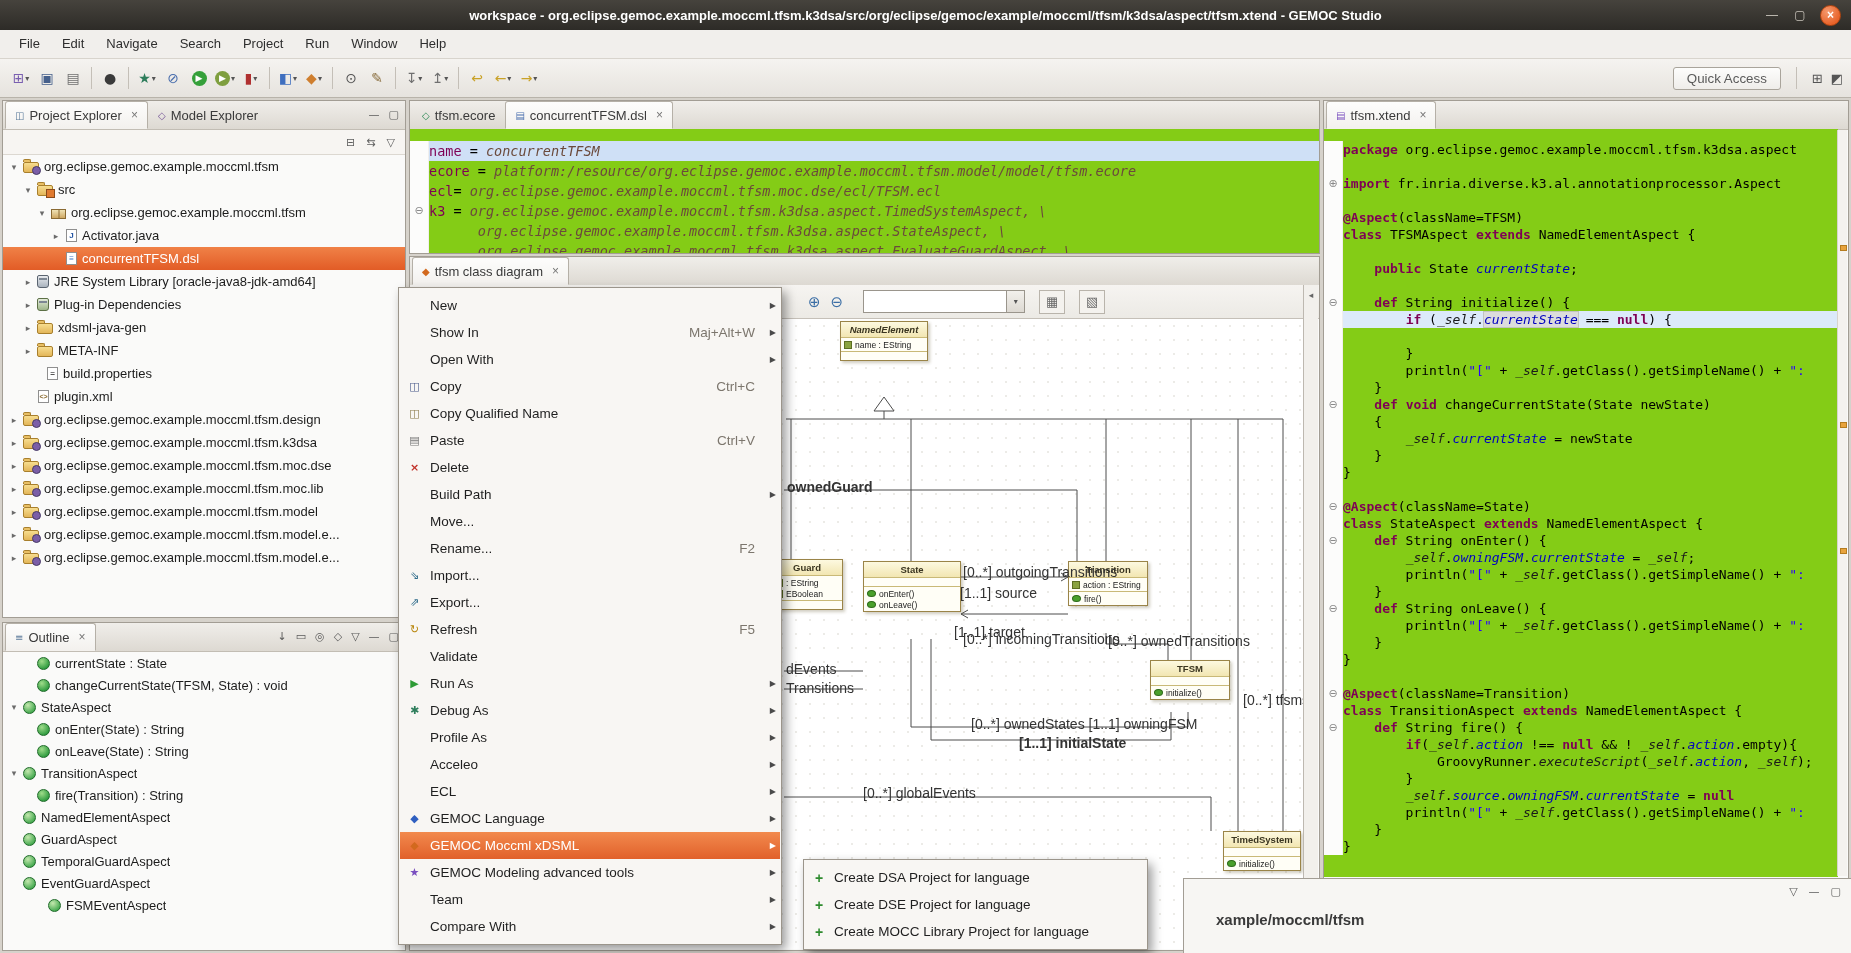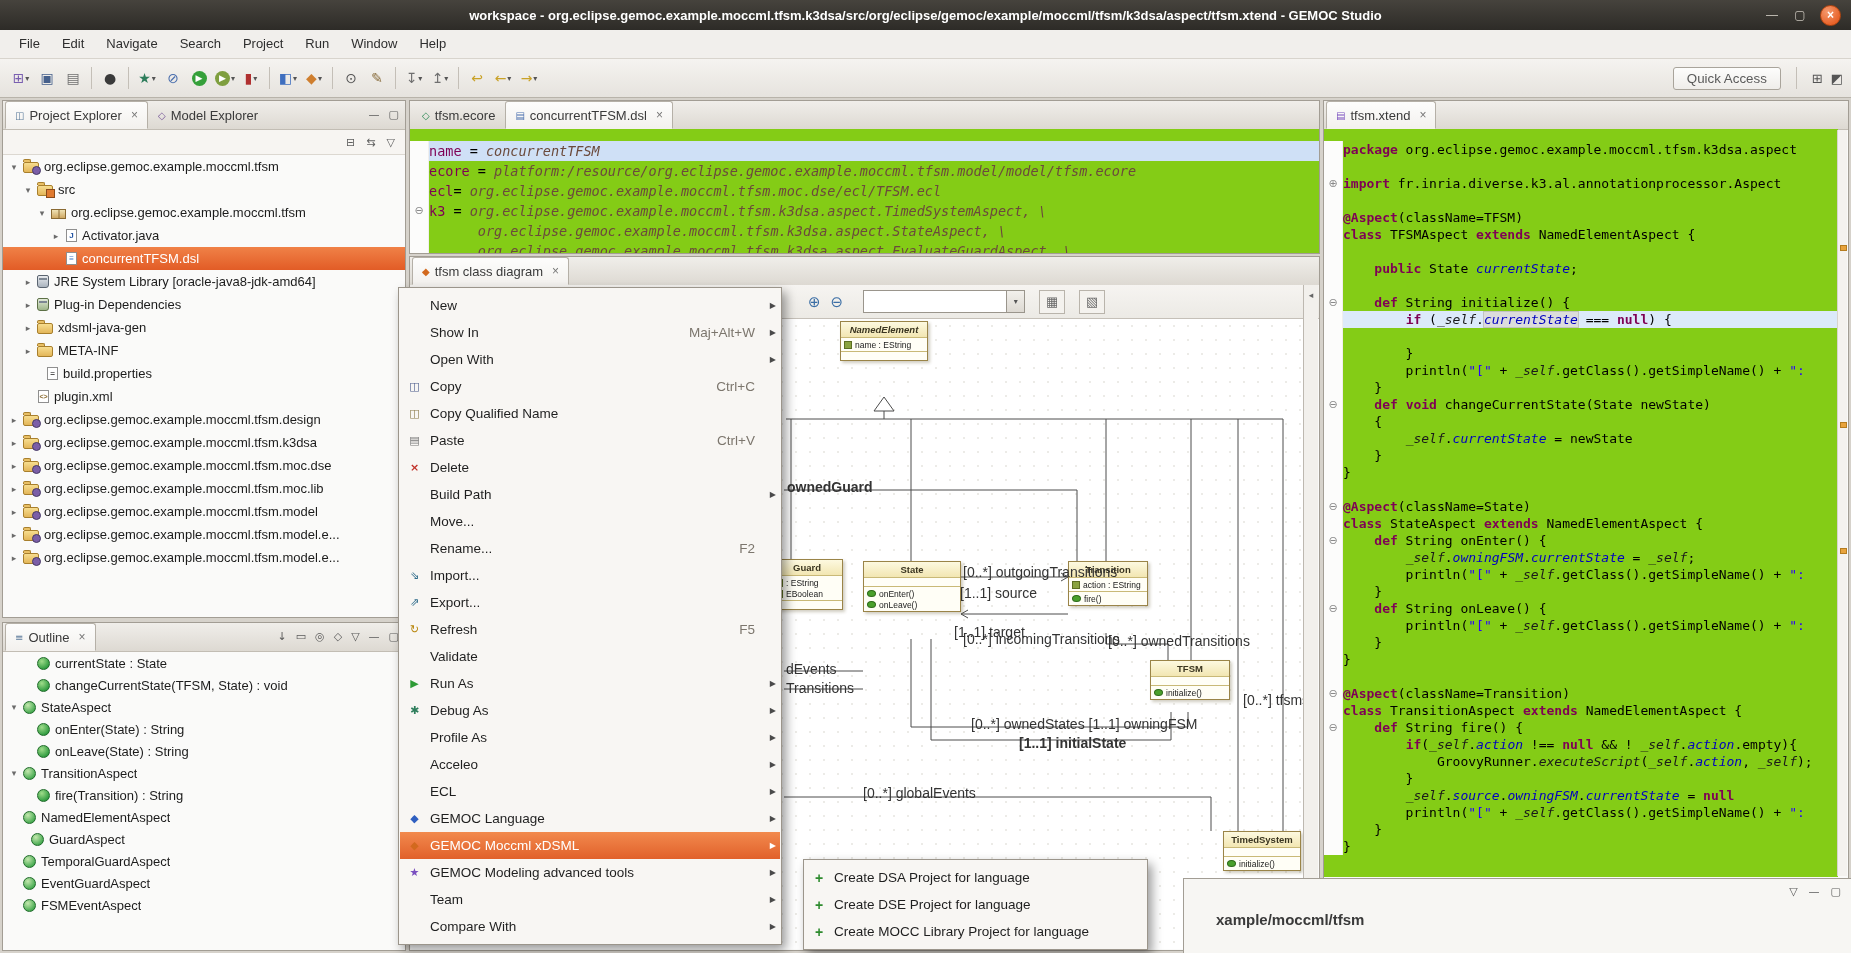--- a/index.html
+++ b/index.html
@@ -439,36 +439,36 @@
         <div class="trow" style="padding-left: 18px;">
           <span class="arrow"></span>
           <span class="oi m"></span>
           <span class="tlabel">fire(Transition) : String</span>
         </div>
         <div class="trow" style="padding-left: 4px;">
           <span class="arrow"></span>
           <span class="oi c"></span>
           <span class="tlabel">NamedElementAspect</span>
         </div>
-        <div class="trow" style="padding-left: 4px; margin-left: 8px;">
+        <div class="trow" style="padding-left: 4px;">
           <span class="arrow"></span>
           <span class="oi c"></span>
           <span class="tlabel">GuardAspect</span>
         </div>
         <div class="trow" style="padding-left: 4px;">
           <span class="arrow"></span>
           <span class="oi c"></span>
           <span class="tlabel">TemporalGuardAspect</span>
         </div>
         <div class="trow" style="padding-left: 4px;">
           <span class="arrow"></span>
           <span class="oi c"></span>
           <span class="tlabel">EventGuardAspect</span>
         </div>
-        <div class="trow" style="padding-left: 4px;">
+        <div class="trow" style="padding-left: 4px; margin-left: 25px;">
           <span class="arrow"></span>
           <span class="oi c"></span>
           <span class="tlabel">FSMEventAspect</span>
         </div>
       </div>
   </div>
 
   <div class="panel" style="left:409px;top:100px;width:911px;height:154px">
     <div class="phead">
       <div style="display:flex" id="c-tabs">

